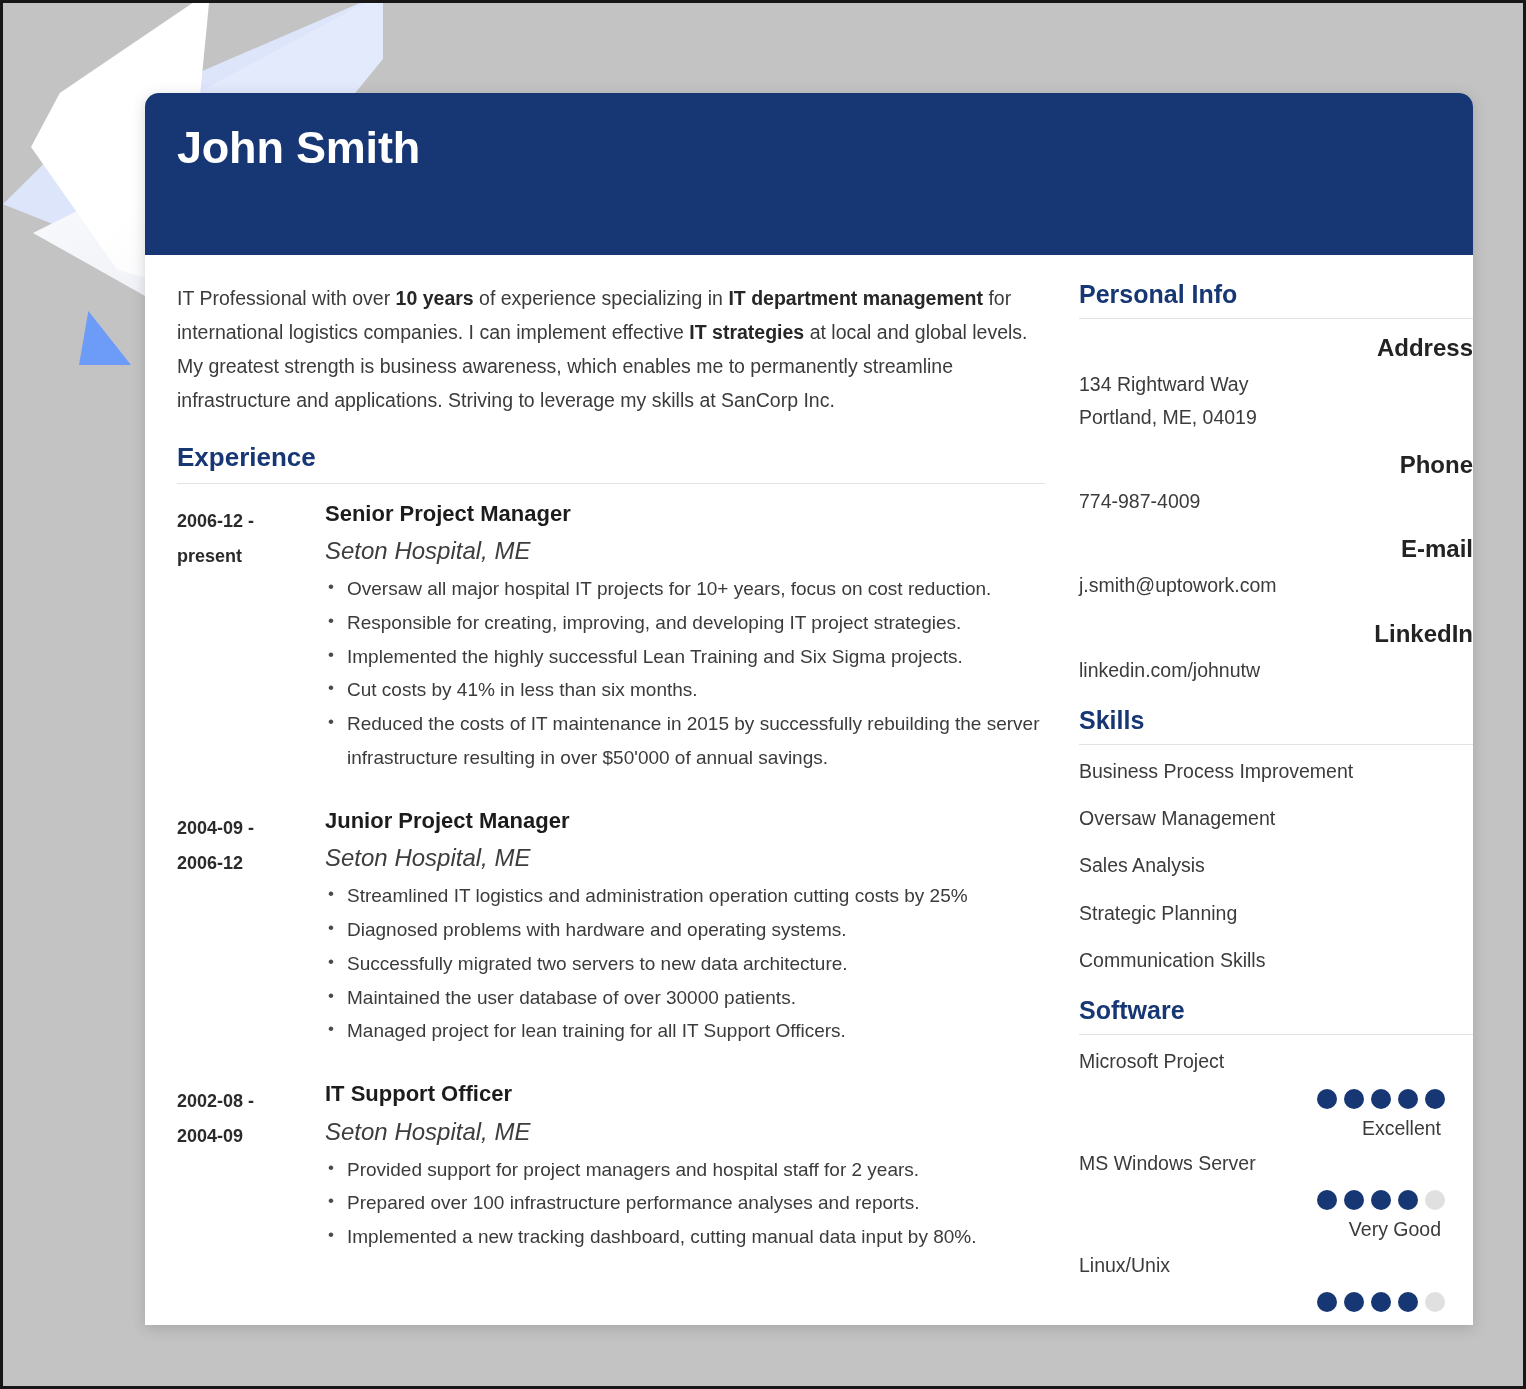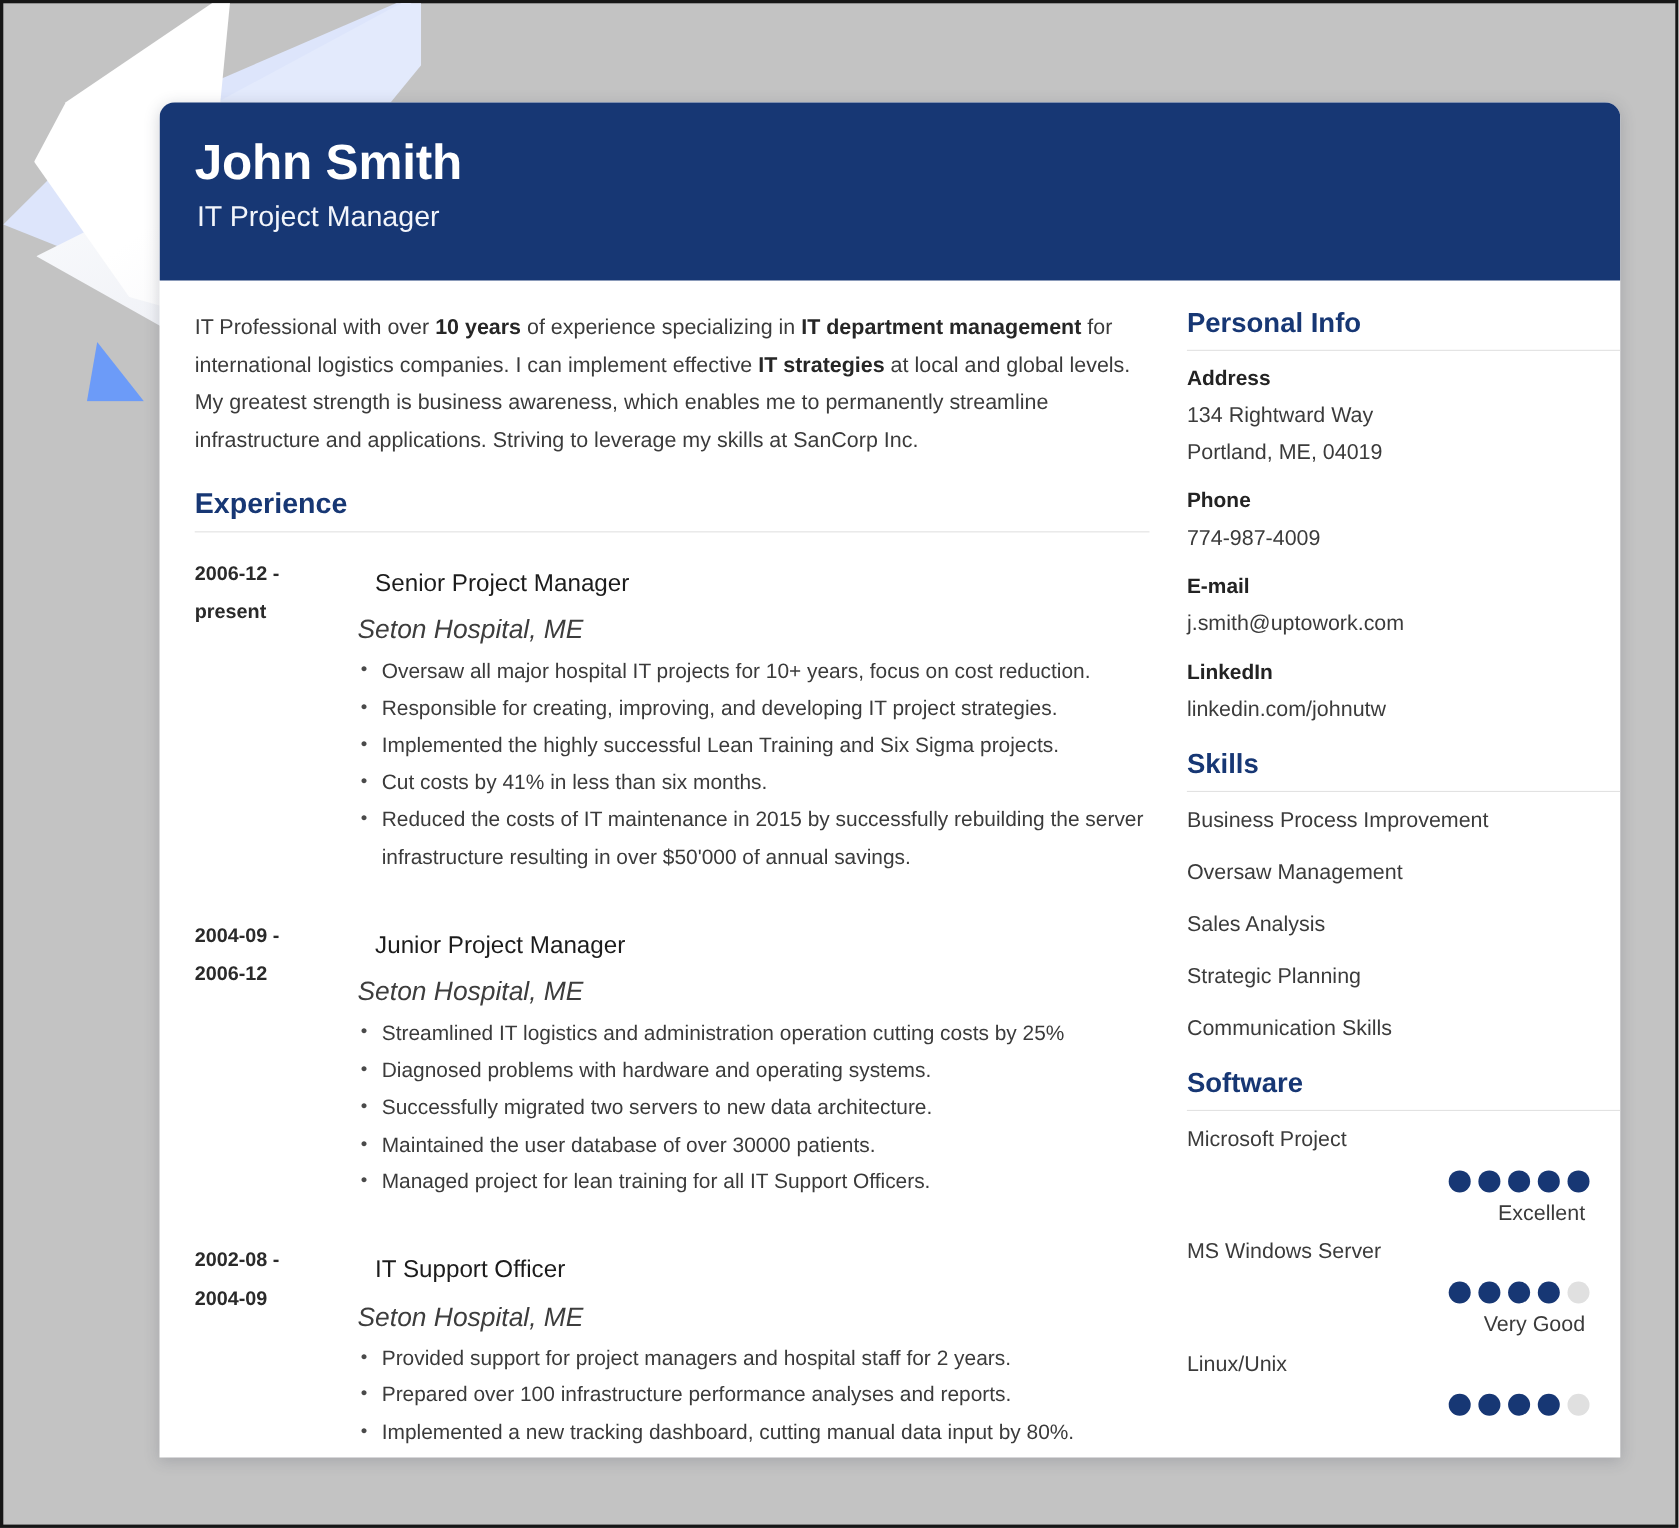--- a/index.html
+++ b/index.html
@@ -157,23 +157,23 @@
     flex: 0 0 148px;
     font-size: 18px;
     font-weight: bold;
     color: #2a2a2a;
     line-height: 1.95;
     padding-top: 4px;
   }
   .job-right { flex: 1; }
   .job-title {
     font-size: 22px;
-    font-weight: normal;
+    font-weight: bold;
     color: #1c1c1c;
-    margin: 16px;
+    margin: 0;
     line-height: 1.25;
   }
   .job-company {
     font-size: 24px;
     font-style: italic;
     color: #3d3d3d;
     margin: 10px 0 6px 0;
     line-height: 1.2;
   }
   .job-bullets {
@@ -193,25 +193,26 @@
     content: "\2022";
     position: absolute;
     left: 3px;
     top: 0;
     color: #4a4a4a;
     font-size: 17px;
   }
 
   
   .info-label {
-    font-size: 19px;
+    font-size: 24px;
     font-weight: bold;
     color: #232323;
     margin: 0 0 5px 0;
     line-height: 1.25;
+    text-align: right;
   }
   .info-value {
     font-size: 19.5px;
     color: #3b3b3b;
     line-height: 1.7;
     margin: 0;
   }
   .info-block { margin-bottom: 16px; }
 
   .skill-item {
@@ -259,21 +260,20 @@
   <div class="deco" id="deco-lavender-big"></div>
   <div class="deco" id="deco-lavender-wing"></div>
   <div class="deco" id="deco-white-sheet-2"></div>
   <div class="deco" id="deco-white-sheet"></div>
   <div class="deco" id="deco-blue-triangle"></div>
 
   <div id="resume-card">
 
     <div id="resume-header">
       <h1 id="resume-name">John Smith</h1>
-      <div id="resume-jobtitle">IT Project Manager</div>
     </div>
 
     <div id="resume-body">
 
       <div id="main-col">
 
         <p id="summary">
           <span>IT Professional with over </span><b>10 years</b><span> of experience specializing in </span><b>IT department management</b><span> for international logistics companies. I can implement effective </span><b>IT strategies</b><span> at local and global levels. My greatest strength is business awareness, which enables me to permanently streamline infrastructure and applications. Striving to leverage my skills at SanCorp Inc.</span>
         </p>
 

